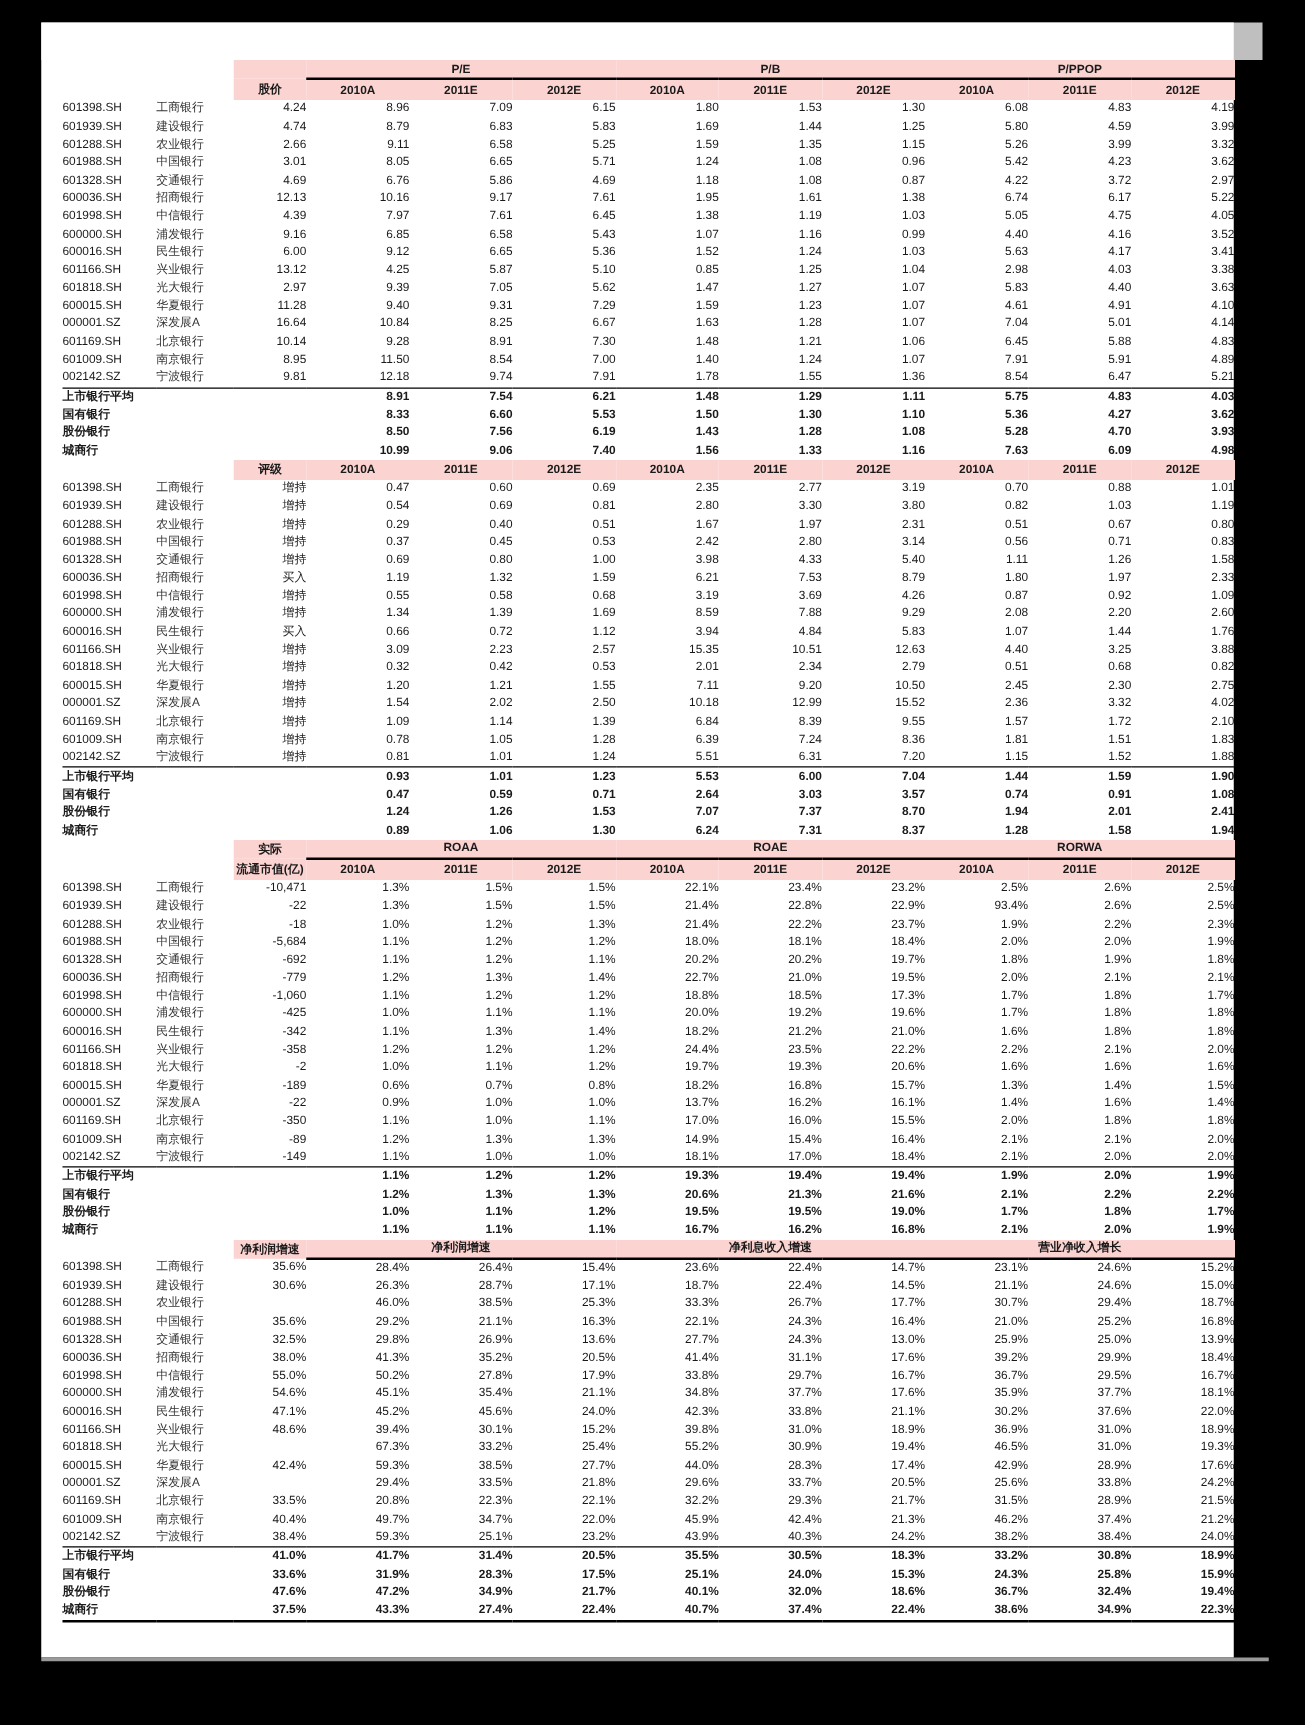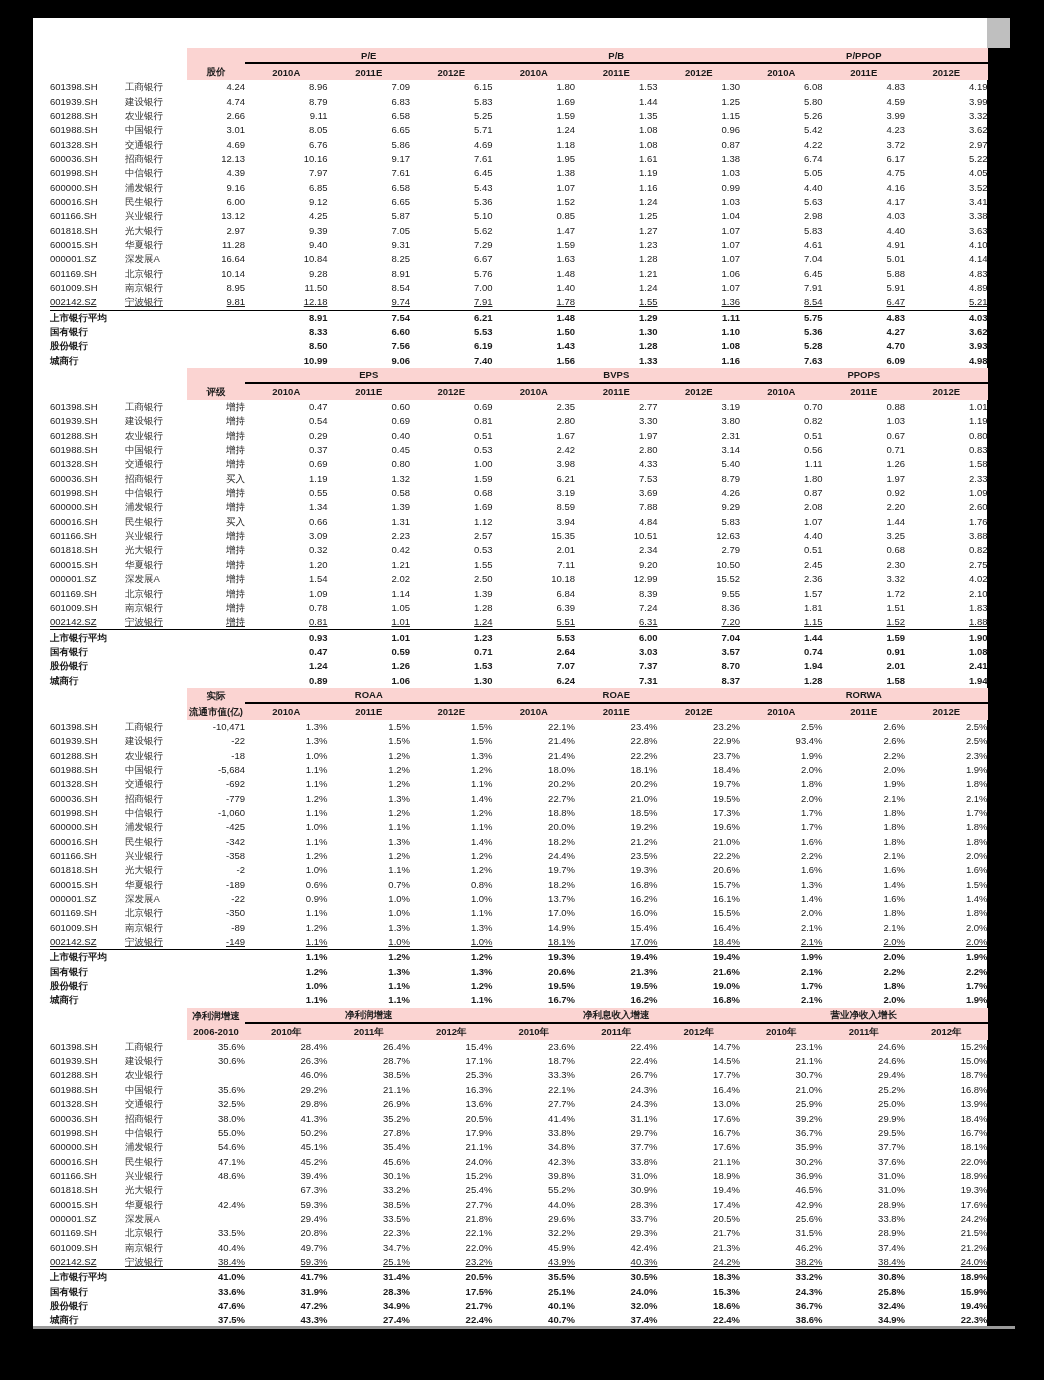--- a/index.html
+++ b/index.html
@@ -37,21 +37,21 @@
   tr.band td{height:14px;line-height:13px;}
   tr.years td{height:16px;line-height:15px;}
   .pink{background:#fbd4d2;}
   td.grp{
     text-align:center;font-weight:bold;border-bottom:2.5px solid #000;
   }
   td.c3h{text-align:center;font-weight:bold;margin-left:48px;}
   td.yr{text-align:center;font-weight:bold;padding-right:22px;}
   tr.avg td{font-weight:bold;}
   td.avgl{padding-right:57px;font-weight:bold;}
-  tr.block-end td{border-bottom:1.5px solid #000;text-decoration:underline;}
+  tr.block-end td{border-bottom:1.5px solid #000;}
   tr.table-end td{border-bottom:2.5px solid #000;}
 </style>
 </head>
 <body>
 
 <div class="titlebar">表 2 可比上市银行的盈利预测及估值</div>
 
 <div class="page">
   <table class="fin">
     <colgroup>
@@ -270,21 +270,21 @@
           <td class="v">7.04</td>
           <td class="v">5.01</td>
           <td class="v">4.14</td>
         </tr>
         <tr>
           <td class="code">601169.SH</td>
           <td class="name">北京银行</td>
           <td class="c3v">10.14</td>
           <td class="v">9.28</td>
           <td class="v">8.91</td>
-          <td class="v">5.76</td>
+          <td class="v">7.30</td>
           <td class="v">1.48</td>
           <td class="v">1.21</td>
           <td class="v">1.06</td>
           <td class="v">6.45</td>
           <td class="v">5.88</td>
           <td class="v">4.83</td>
         </tr>
         <tr>
           <td class="code">601009.SH</td>
           <td class="name">南京银行</td>
@@ -358,27 +358,20 @@
           <td class="v">10.99</td>
           <td class="v">9.06</td>
           <td class="v">7.40</td>
           <td class="v">1.56</td>
           <td class="v">1.33</td>
           <td class="v">1.16</td>
           <td class="v">7.63</td>
           <td class="v">6.09</td>
           <td class="v">4.98</td>
         </tr>
-        <tr class="band">
-          <td colspan="2"></td>
-          <td class="pink c3h"></td>
-          <td class="pink grp" colspan="3">EPS</td>
-          <td class="pink grp" colspan="3">BVPS</td>
-          <td class="pink grp" colspan="3">PPOPS</td>
-        </tr>
         <tr class="years">
           <td colspan="2"></td>
           <td class="pink c3h">评级</td>
           <td class="pink yr">2010A</td>
           <td class="pink yr">2011E</td>
           <td class="pink yr">2012E</td>
           <td class="pink yr">2010A</td>
           <td class="pink yr">2011E</td>
           <td class="pink yr">2012E</td>
           <td class="pink yr">2010A</td>
@@ -495,21 +488,21 @@
           <td class="v">9.29</td>
           <td class="v">2.08</td>
           <td class="v">2.20</td>
           <td class="v">2.60</td>
         </tr>
         <tr>
           <td class="code">600016.SH</td>
           <td class="name">民生银行</td>
           <td class="c3v">买入</td>
           <td class="v">0.66</td>
-          <td class="v">1.31</td>
+          <td class="v">0.72</td>
           <td class="v">1.12</td>
           <td class="v">3.94</td>
           <td class="v">4.84</td>
           <td class="v">5.83</td>
           <td class="v">1.07</td>
           <td class="v">1.44</td>
           <td class="v">1.76</td>
         </tr>
         <tr>
           <td class="code">601166.SH</td>
@@ -956,33 +949,20 @@
           <td class="v">2.1%</td>
           <td class="v">2.0%</td>
           <td class="v">1.9%</td>
         </tr>
         <tr class="band">
           <td colspan="2"></td>
           <td class="pink c3h">净利润增速</td>
           <td class="pink grp" colspan="3">净利润增速</td>
           <td class="pink grp" colspan="3">净利息收入增速</td>
           <td class="pink grp" colspan="3">营业净收入增长</td>
-        </tr>
-        <tr class="years">
-          <td colspan="2"></td>
-          <td class="pink c3h">2006-2010</td>
-          <td class="pink yr">2010年</td>
-          <td class="pink yr">2011年</td>
-          <td class="pink yr">2012年</td>
-          <td class="pink yr">2010年</td>
-          <td class="pink yr">2011年</td>
-          <td class="pink yr">2012年</td>
-          <td class="pink yr">2010年</td>
-          <td class="pink yr">2011年</td>
-          <td class="pink yr">2012年</td>
         </tr>
         <tr>
           <td class="code">601398.SH</td>
           <td class="name">工商银行</td>
           <td class="c3v">35.6%</td>
           <td class="v">28.4%</td>
           <td class="v">26.4%</td>
           <td class="v">15.4%</td>
           <td class="v">23.6%</td>
           <td class="v">22.4%</td>

